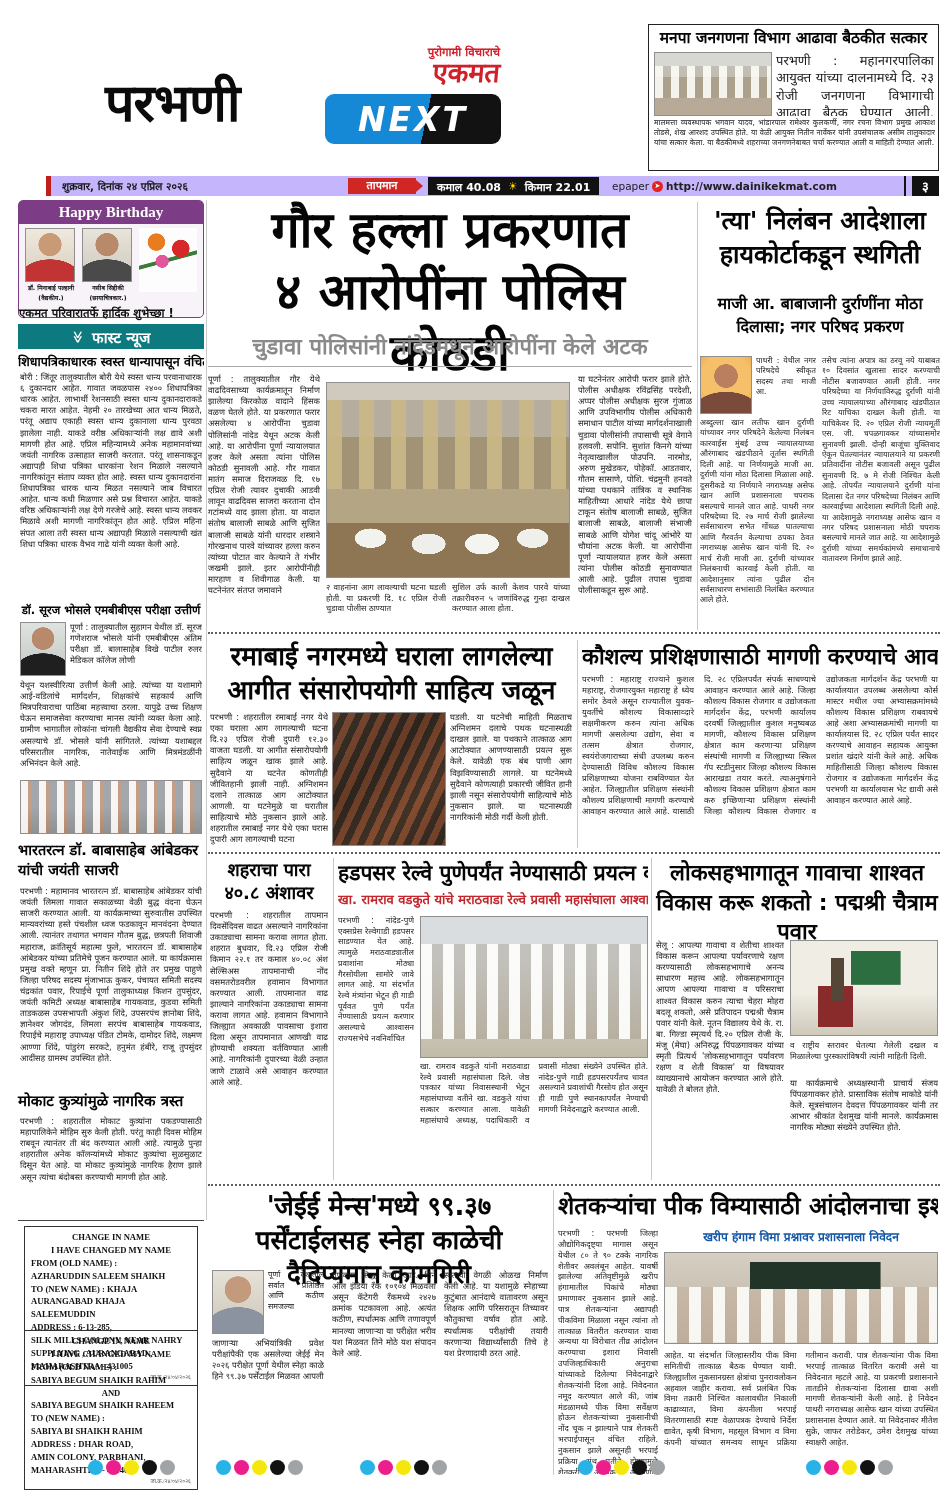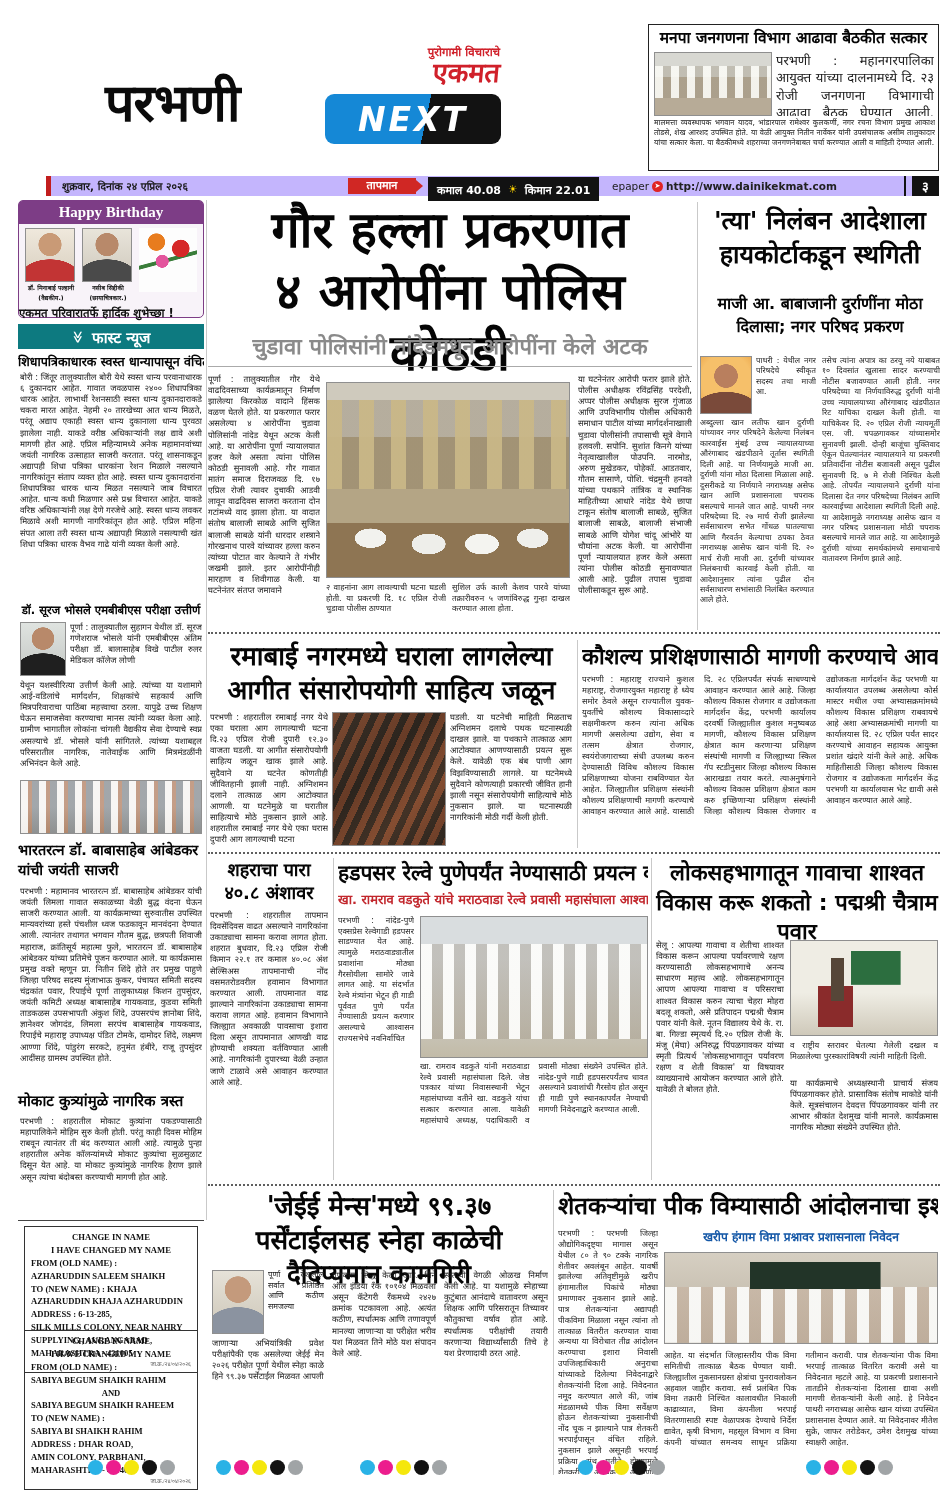--- a/index.html
+++ b/index.html
@@ -22,21 +22,21 @@
   .next-txt{color:#fff;font-weight:700;font-style:italic;font-size:33px;letter-spacing:3px}
   .tagline{color:#d0202a;font-weight:700;font-size:11.5px;text-align:right}
   .brand{color:#d0202a;font-weight:900;font-size:27px;text-align:right;transform:skewX(-5deg);line-height:1}
 
   
   .datebar{background:#c4b5fd;height:20px}
   .datebar-accent{background:#c21d1d;width:5px;height:20px}
   .date-txt{font-size:10.5px;font-weight:700;line-height:20px;color:#1b1b1b}
   .temp-box{background:#d02724;color:#fff;font-weight:700;font-size:11px;height:16px;line-height:16px;text-align:center}
   .temp-arrow{position:absolute;left:100%;top:2px;width:0;height:0;border-left:7px solid #d02724;border-top:6px solid transparent;border-bottom:6px solid transparent}
-  .blackstrip{background:#121212;color:#fff;height:24px;display:flex;align-items:center;gap:7px;padding:0 9px;font-size:11px;font-weight:700}
+  .blackstrip{background:#121212;color:#fff;height:18px;display:flex;align-items:center;gap:7px;padding:0 9px;font-size:11px;font-weight:700}
   .sun{color:#ffd400;font-size:11px}
   .epaper{font-size:10.5px;line-height:20px;color:#222;display:flex;align-items:center;gap:3px}
   .ep-ic{width:11px;height:11px;border-radius:50%;background:#e02424;color:#fff;font-size:7px;display:inline-flex;align-items:center;justify-content:center}
   .pagenum{background:#121212;color:#fff;font-size:13px;font-weight:700;display:flex;align-items:center;justify-content:center}
 
   
   .bday{border:1.5px solid #7d3d86;background:#f8f3f9;border-radius:5px}
   .bday-head{background:#7d3d86;color:#fff;font-family:"Liberation Serif","DejaVu Serif",serif;font-weight:700;font-size:15px;text-align:center;height:23px;line-height:23px;border-radius:3px 3px 0 0}
   .bday-row{display:flex;gap:5px;padding:4px 6px 0 6px}
   .bday-col{width:52px;text-align:center}
@@ -155,21 +155,21 @@
   <div class="abs bt" style="left:20px;top:1116px;width:182px;height:98px">परभणी : शहरातील मोकाट कुत्र्यांना पकडण्यासाठी महापालिकेने मोहिम सुरु केली होती. परंतु काही दिवस मोहिम राबवून त्यानंतर ती बंद करण्यात आली आहे. त्यामुळे पुन्हा शहरातील अनेक कॉलन्यांमध्ये मोकाट कुत्र्यांचा सुळसुळाट दिसून येत आहे. या मोकाट कुत्र्यांमुळे नागरिक हैराण झाले असून त्यांचा बंदोबस्त करण्याची मागणी होत आहे.</div>
 
   <div class="solidline" style="left:18px;top:1220px;width:186px"></div>
 
   <div class="abs cbox" style="left:24px;top:1226px;width:174px">
     <div class="c">CHANGE IN NAME</div>
     <div class="c">I HAVE CHANGED MY NAME</div>
     <div>FROM (OLD NAME) :</div>
     <div>AZHARUDDIN SALEEM SHAIKH</div>
     <div>TO (NEW NAME) : KHAJA</div>
-    <div>AZHARUDDIN KHAJA AZHARUDDIN</div>
+    <div>AURANGABAD KHAJA SALEEMUDDIN</div>
     <div>ADDRESS : 6-13-285,</div>
     <div>SILK MILLS COLONY, NEAR NAHRY</div>
     <div>SUPPLYING , AURANGABAD ,</div>
     <div>MAHARASHTRA - 431005</div>
     <div class="cref">जा.क्र./२४/०४/२०२६</div>
   </div>
 
   <div class="abs cbox" style="left:24px;top:1330px;width:174px">
     <div class="c">CHANGE IN NAME</div>
     <div class="c">I HAVE CHANGED MY NAME</div>

